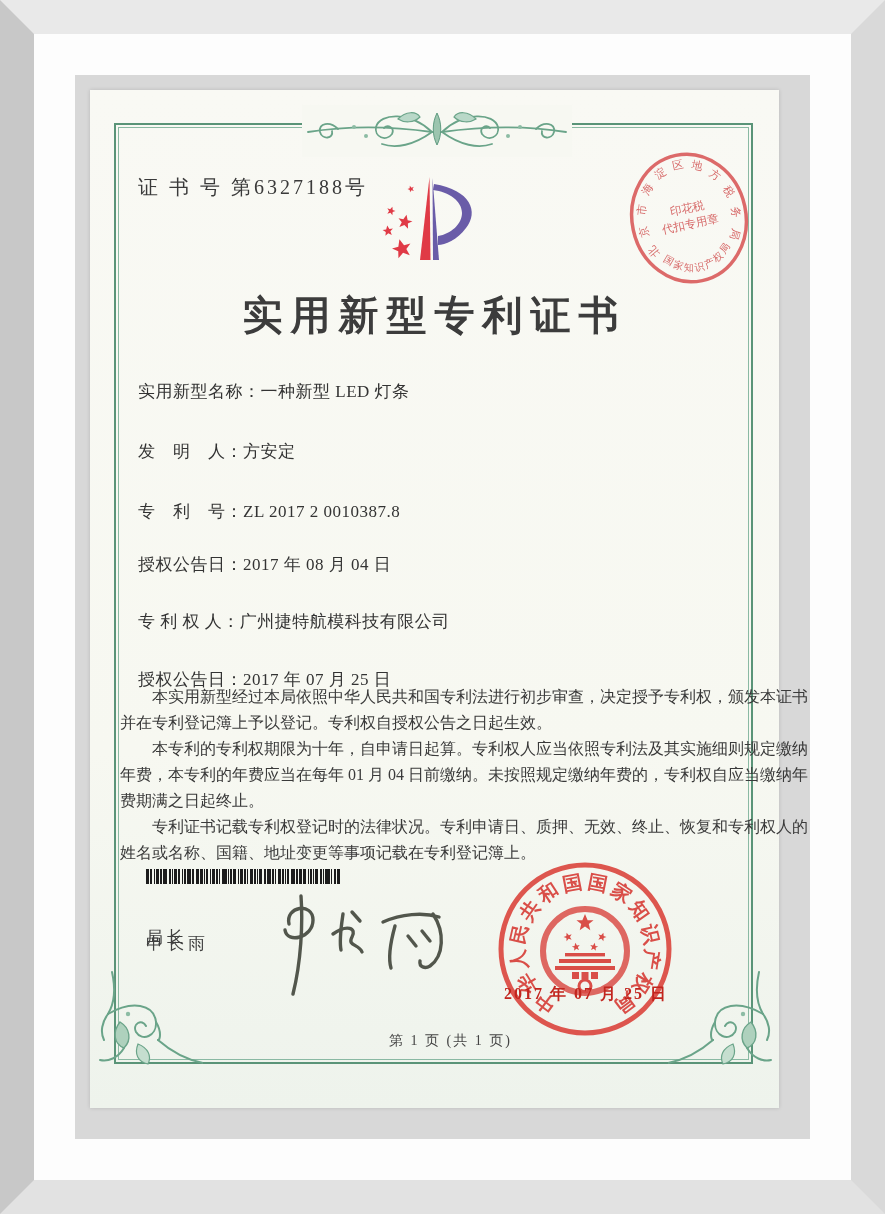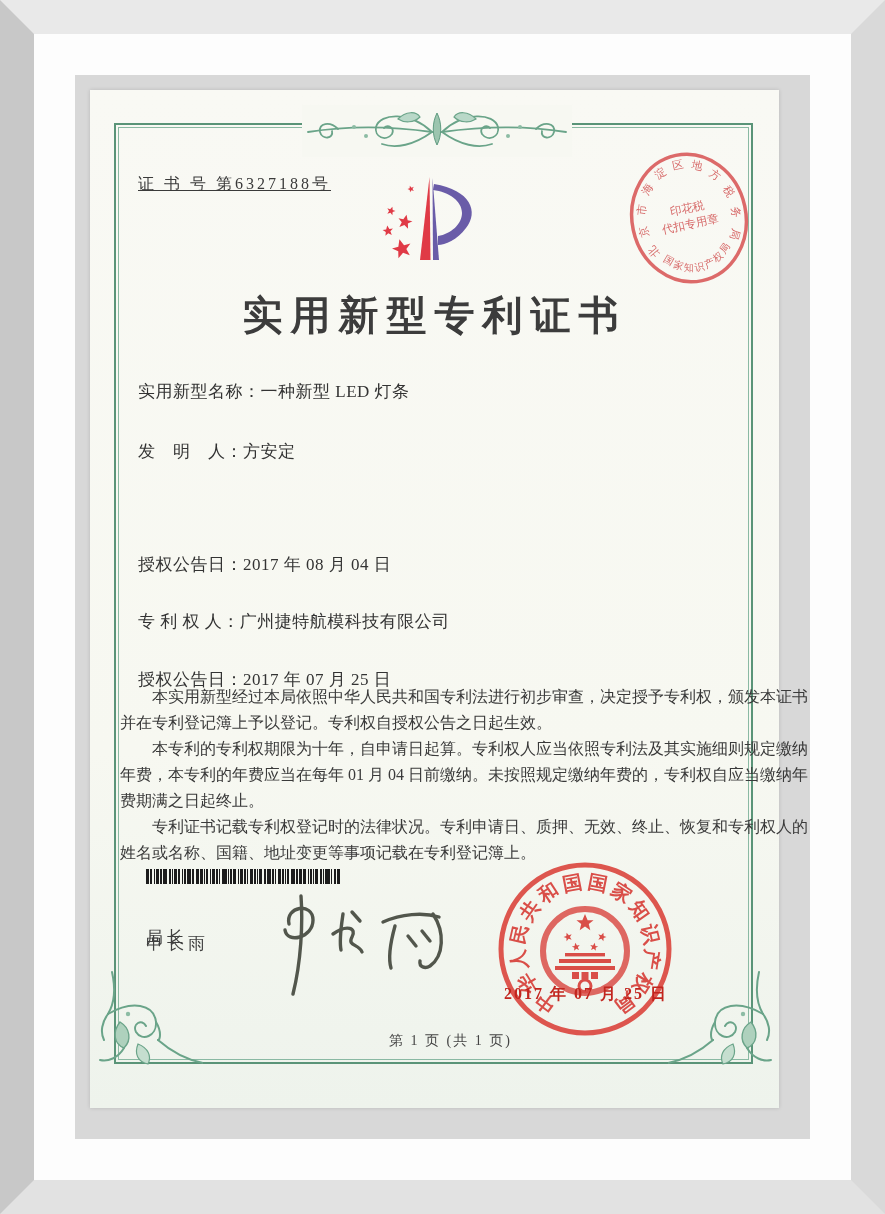--- a/index.html
+++ b/index.html
@@ -34,21 +34,21 @@
   }
   .abs{position:absolute;}
   
   .gborder{
     position:absolute;top:33px;left:24px;right:26px;bottom:44px;
     border:2px solid #5a9478;
   }
   .gborder::before{
     content:"";position:absolute;inset:2px;border:1px solid #8ab9a3;
   }
-  .cert-no{left:48px;top:84px;font-size:16px;letter-spacing:3px;color:#3a3a3a;text-decoration:underline;}
+  .cert-no{left:48px;top:84px;font-size:20px;letter-spacing:3px;color:#3a3a3a;}
   .logo{left:287px;top:70px;}
   .tax-stamp{left:532px;top:56px;opacity:.88;}
   .title{
     left:0;right:0;top:198px;text-align:center;
     font-size:40px;font-weight:600;letter-spacing:8px;color:#3c3c3c;
   }
   .frow{left:48px;font-size:17px;color:#333;letter-spacing:.5px;white-space:nowrap;}
   .frow .lab{color:#333;}
   .paras{left:30px;width:688px;top:594px;}
   .paras p{
@@ -169,20 +169,23 @@
         </g>
       </svg>
 
       <div class="abs frow" style="top:290px">
         <span class="lab">实用新型名称：</span><span>一种新型 LED 灯条</span>
       </div>
 
       <div class="abs title">实用新型专利证书</div>
       <div class="abs frow" style="top:350px">
         <span class="lab">发　明　人：</span><span>方安定</span>
+      </div>
+      <div class="abs frow" style="top:410px">
+        <span class="lab">专　利　号：</span><span>ZL 2017 2 0010387.8</span>
       </div>
       <div class="abs frow" style="top:463px">
         <span class="lab">授权公告日：</span><span>2017 年 08 月 04 日</span>
       </div>
       <div class="abs frow" style="top:520px">
         <span class="lab">专 利 权 人：</span><span>广州捷特航模科技有限公司</span>
       </div>
       <div class="abs frow" style="top:578px">
         <span class="lab">授权公告日：</span><span>2017 年 07 月 25 日</span>
       </div>

